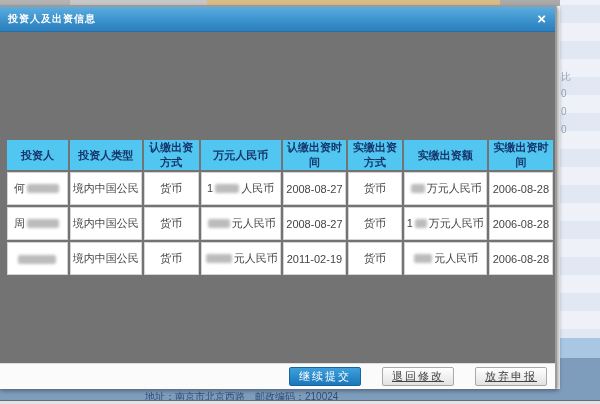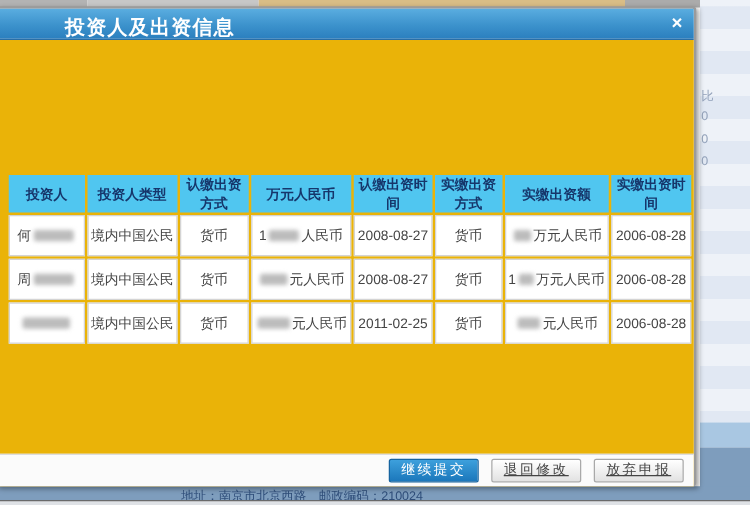--- a/index.html
+++ b/index.html
@@ -25,33 +25,33 @@
   .page-footer .ftxt{position:absolute;left:145px;top:1px;font-size:10px;color:#2e4d79;white-space:nowrap;}
   .bottom-strip{position:absolute;left:0;top:400px;width:600px;height:4px;background:#dfe2e6;border-top:1px solid #6a6a6a;box-sizing:border-box;}
 
   
   .dialog{position:absolute;left:-3px;top:5px;width:560px;height:384px;box-sizing:border-box;
       background:#ffffff;border:2px solid #9b9b9b;border-radius:3px;
       box-shadow:2px 2px 4px rgba(0,0,0,.35);}
   .dialog-header{position:relative;height:24px;
       background:linear-gradient(180deg,#5aade0 0%,#3c92cc 55%,#2b7fbe 100%);
       border-bottom:1px solid #2a6ea6;}
-  .dialog-title{position:absolute;left:9px;top:5px;font-size:16px;font-weight:bold;color:#ffffff;letter-spacing:1px;margin-left:44px;}
+  .dialog-title{position:absolute;left:9px;top:5px;font-size:10px;font-weight:bold;color:#ffffff;letter-spacing:1px;}
   .dialog-close{position:absolute;right:9px;top:3px;font-size:15px;font-weight:bold;color:#ffffff;cursor:pointer;line-height:18px;}
-  .dialog-body{position:relative;height:357px;background:#eab308;}
+  .dialog-body{position:relative;height:357px;background:#737373;}
 
   
   table.inv{position:absolute;left:6px;top:106px;border-collapse:separate;border-spacing:2px;table-layout:fixed;}
   table.inv th{background:#50c6f0;color:#16366b;font-size:11px;font-weight:bold;height:26px;padding:0 2px;}
   table.inv td{border:1px solid #d4d4d4;background:#ffffff;color:#444444;font-size:11px;height:31px;text-align:center;padding:0 2px;white-space:nowrap;overflow:hidden;}
   .redact{display:inline-block;height:9px;background:#bcbcbc;border-radius:2px;filter:blur(1.5px);vertical-align:-1px;margin:0 2px;}
 
   
   .dialog-footer{position:absolute;left:0;right:0;bottom:0;height:25px;background:#fbfbfb;border-top:1px solid #dcdcdc;
-      display:flex;justify-content:flex-end;align-items:center;gap:10px;padding-right:8px;}
+      display:flex;justify-content:flex-end;align-items:center;gap:21px;padding-right:8px;}
   .btn{height:19px;font-size:11px;letter-spacing:2px;padding:0 9px;border-radius:2px;cursor:pointer;
       font-family:"Liberation Sans","DejaVu Sans",sans-serif;line-height:17px;}
   .btn.primary{background:linear-gradient(180deg,#3da0dc,#1b77bb);border:1px solid #1664a0;color:#ffffff;}
   .btn.default{background:linear-gradient(180deg,#ffffff,#e2e2e2);border:1px solid #a9a9a9;color:#444444;text-decoration:underline;}
 </style>
 </head>
 <body>
 
 <div class="screen">
 
@@ -129,21 +129,21 @@
               <td>2008-08-27</td>
               <td>货币</td>
               <td>1<span class="redact" style="width: 12px;"></span>万元人民币</td>
               <td>2006-08-28</td>
             </tr>
             <tr>
               <td><span class="redact" style="width: 38px;"></span></td>
               <td>境内中国公民</td>
               <td>货币</td>
               <td><span class="redact" style="width: 26px;"></span>元人民币</td>
-              <td>2011-02-25</td>
+              <td>2011-02-19</td>
               <td>货币</td>
               <td><span class="redact" style="width: 18px;"></span>元人民币</td>
               <td>2006-08-28</td>
             </tr>
           </tbody>
       </table>
 
       <div class="dialog-footer" id="btn-holder">
           <button class="btn primary">继续提交</button>
           <button class="btn default">退回修改</button>

